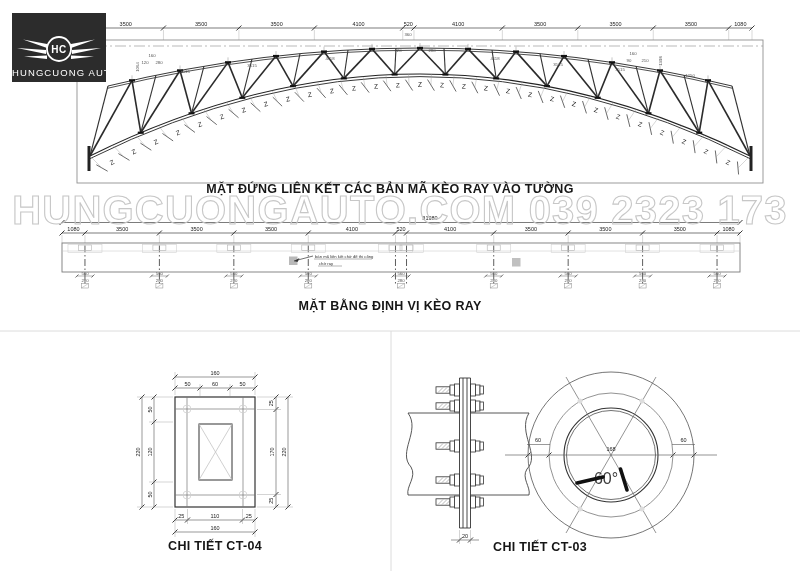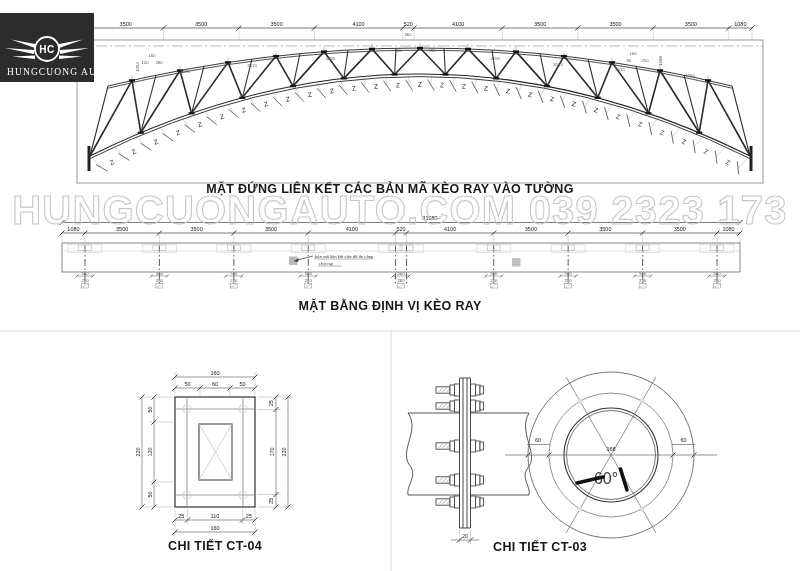--- a/index.html
+++ b/index.html
@@ -10,23 +10,23 @@
   .dim{font-size:5.5px;fill:#222;text-anchor:middle;}
   .dim-t{font-size:4.3px;fill:#555;text-anchor:middle;}
   .note{font-size:4.2px;fill:#333;text-anchor:start;}
   .zmark{font-size:6.5px;fill:#222;text-anchor:middle;}
   .angle{font-size:16px;fill:#3d3d3d;text-anchor:middle;}
   .wm{font-size:40px;font-weight:700;letter-spacing:1.2px;fill:none;stroke:#c7c7c7;stroke-width:1.1px;text-anchor:middle;}
   svg line.d{stroke:#555;stroke-width:.6;}
   svg line.x{stroke:#a8a8a8;stroke-width:.5;}
   svg line.p{stroke:#333;stroke-width:.9;}
   svg .ln{fill:none;stroke:#333;}
-  .logo{position:absolute;left:0;top:13px;width:94px;height:69px;background:#2c2c2c;}
+  .logo{position:absolute;left:12px;top:13px;width:94px;height:69px;background:#2c2c2c;}
   .logo-name{color:#fff;font-size:9.5px;letter-spacing:1.1px;text-align:center;margin-top:-2px;
-             font-family:Liberation Serif, serif;white-space:nowrap;margin-left:7px;}
+             font-family:Liberation Sans, sans-serif;white-space:nowrap;}
 </style>
 </head>
 <body>
 
 <div class="page">
 
   <svg id="cad" width="800" height="571" viewBox="0 0 800 571">
 
     <g id="gen">
         <line x1="88" y1="28" x2="752" y2="28" stroke="#444" stroke-width="0.7"></line>

